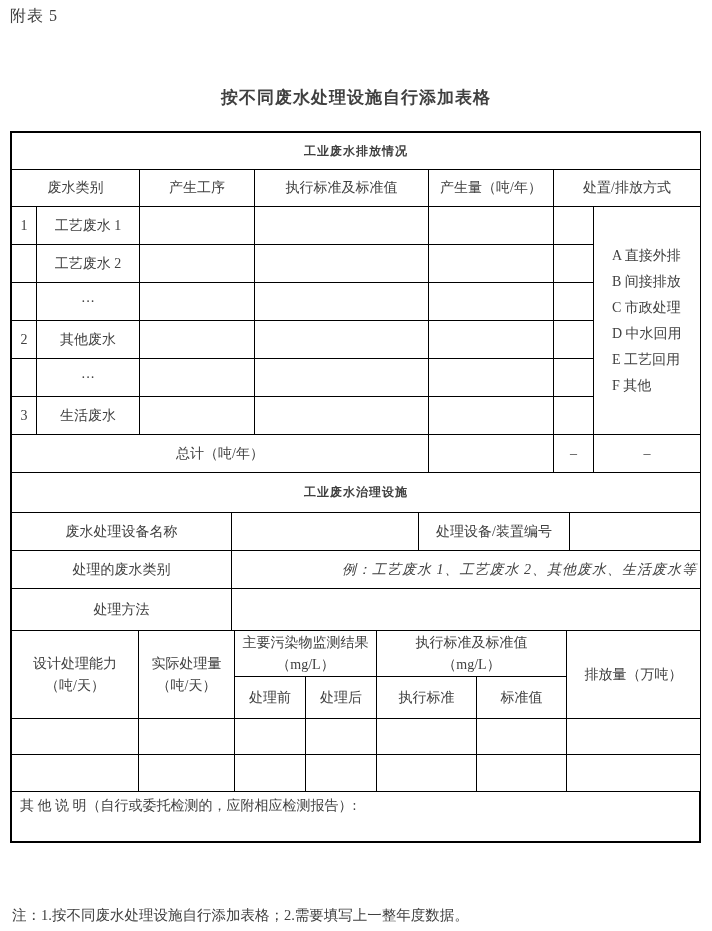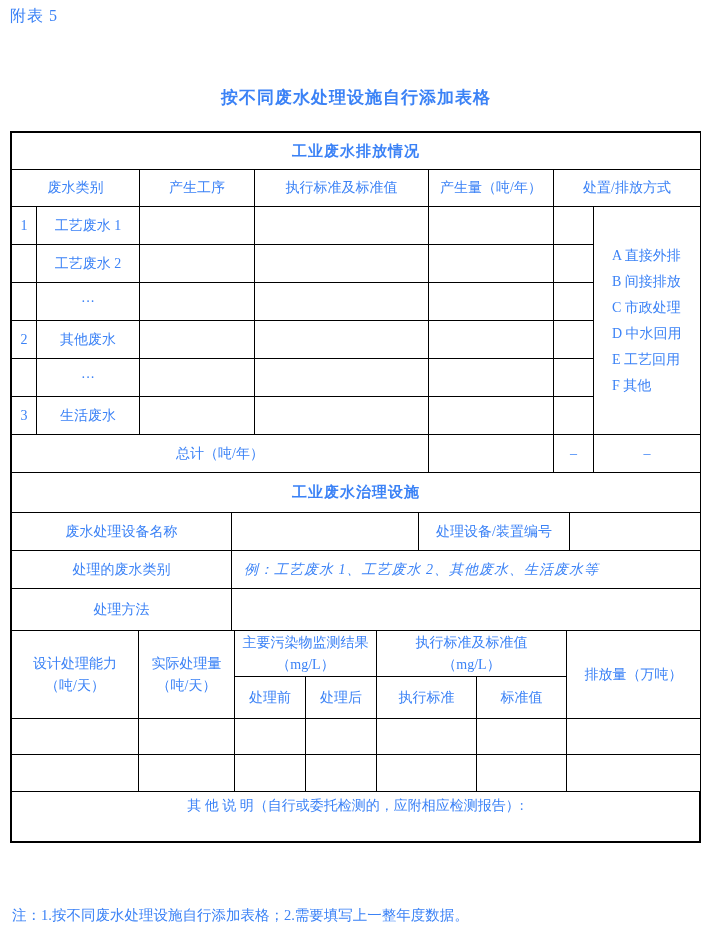--- a/index.html
+++ b/index.html
@@ -1,20 +1,20 @@
 <!DOCTYPE html>
 <html><head>
 <meta charset="utf-8">
 <style>
   html,body { margin:0; padding:0; background:#fff; }
   .page {
     position:relative;
     width:712px; height:931px;
     background:#ffffff;
-    color:#3b82f6;
+    color:#404040;
     font-family:"Liberation Serif","DejaVu Serif",serif;
   }
   .annex {
     position:absolute; left:10px; top:6px;
     font-size:16px; letter-spacing:1px;
   }
   .doc-title {
     position:absolute; left:0; right:0; top:86px;
     text-align:center; font-size:17px; font-weight:bold; letter-spacing:1px;
   }
@@ -32,30 +32,30 @@
   table + table { margin-top:-1px; }
   td {
     border:1px solid #000;
     font-size:14px;
     text-align:center;
     vertical-align:middle;
     padding:1px 3px;
     overflow:hidden;
     word-break:break-all;
   }
-  .sect { font-weight:bold; font-size:15px; letter-spacing:1px; }
+  .sect { font-weight:bold; font-size:12px; letter-spacing:1px; }
   .prewrap { white-space:pre-line; line-height:1.55;margin-top:47px; }
   .opts { text-align:left; padding-left:18px;margin-top:28px; }
   .opt { line-height:26px; white-space:nowrap; }
   .example {
-    font-style:italic; text-align:left; padding-left:12px;
+    font-style:italic; text-align:right; padding-left:12px;
     letter-spacing:1px;
   }
   .remarks {
-    text-align:center; vertical-align:top; padding:5px 8px;margin-left:12px;
+    text-align:left; vertical-align:top; padding:5px 8px;margin-left:12px;
   }
   .note {
     position:absolute; left:12px; top:906px;
     font-size:14.5px;
   }
 </style>
 </head>
 <body>
 
 <div class="page">

